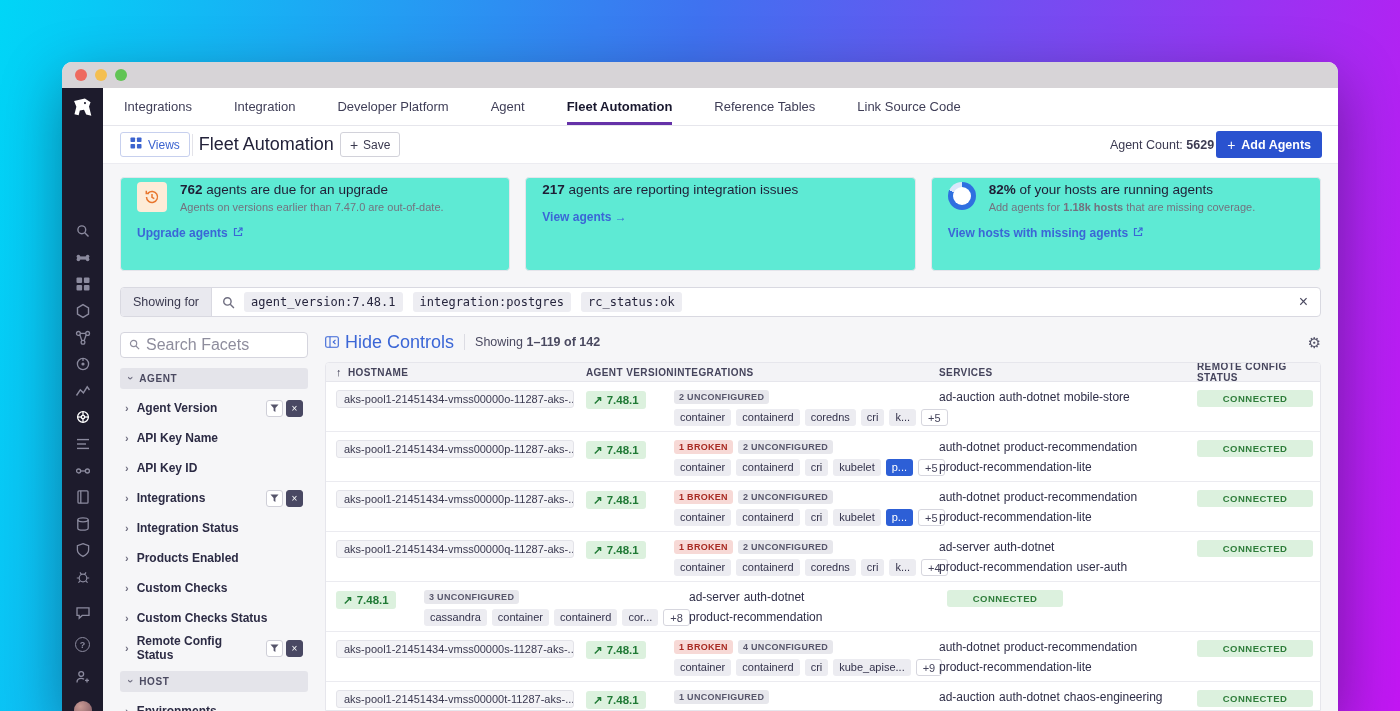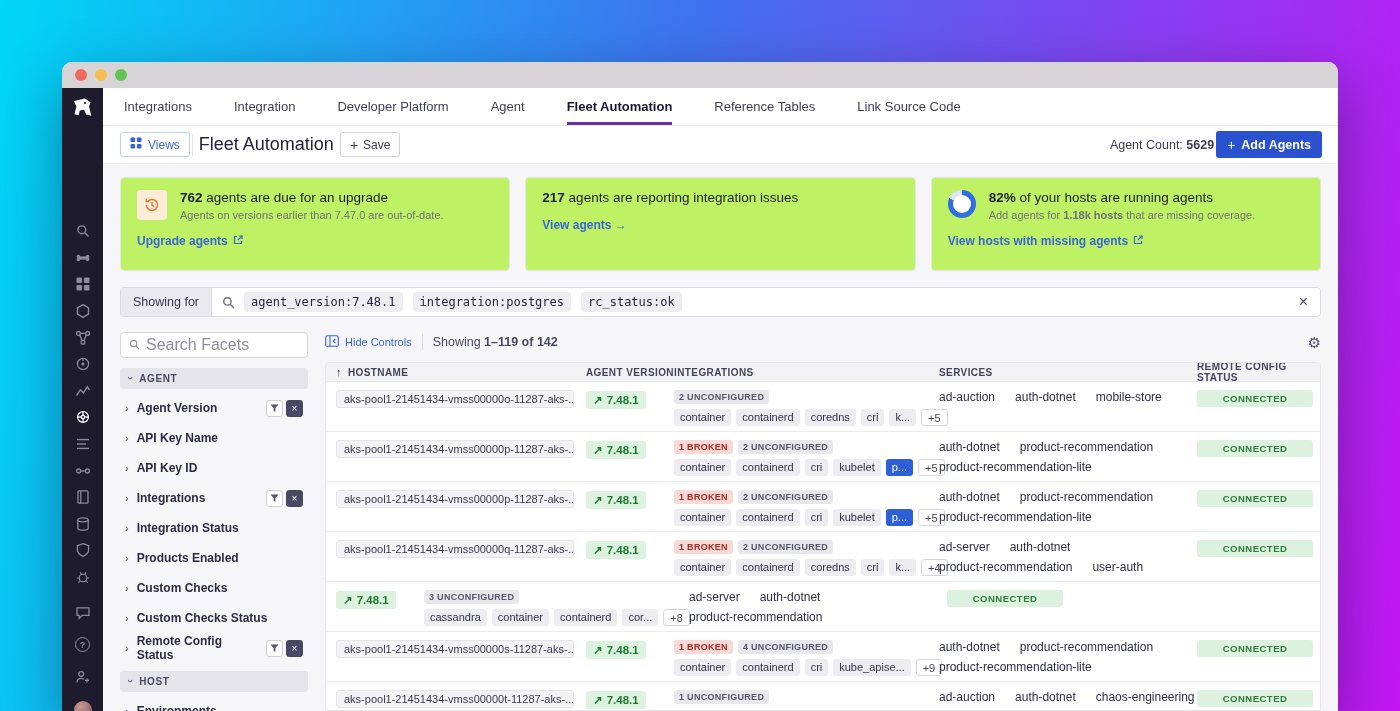--- a/index.html
+++ b/index.html
@@ -44,21 +44,21 @@
   .vdiv { width:1px; height:22px; background:#e3e3e9; }
   .page-title { font-size:18px; color:#23223a; margin:0 4px; font-weight:400; }
   .spacer { flex:1; }
   .agent-count { font-size:12.5px; color:#3c3b52; }
   .btn-primary { height:27px; display:inline-flex; align-items:center; gap:6px; padding:0 11px;
                  background:#2a52cf; color:#fff; border-radius:3px; font-size:12.5px; font-weight:600; cursor:pointer; }
   .plus { font-size:14px; font-weight:400; line-height:1; }
   
   .content { flex:1; min-height:0; padding:13px 17px 0 17px; display:flex; flex-direction:column; }
   .cards { display:flex; gap:15px; margin-bottom:16px; }
-  .card { flex:1; background:#bef264; border:1px solid #e5e5eb; border-radius:4px; padding:12px 16px; height:94px; }
+  .card { flex:1; background:#5eead4; border:1px solid #e5e5eb; border-radius:4px; padding:4px 16px; height:94px; }
   .card-top { display:flex; gap:13px; }
   .sq-icon { width:30px; height:30px; flex:none; border-radius:4px; background:#fdecd8;
              display:flex; align-items:center; justify-content:center; }
   .ring { position:relative; width:28px; height:28px; flex:none; border-radius:50%;
           background:conic-gradient(#2f6fe0 0 82%, #dbe7fb 82% 100%); }
   .ring::after { content:""; position:absolute; inset:5px; border-radius:50%; background:#fff; }
   .card-title { font-size:13.5px; color:#1f1e36; }
   .b { font-weight:700; }
   .card-sub { font-size:11px; color:#73727f; margin-top:4px; }
   .card-badges { display:flex; gap:6px; margin-top:9px; }
@@ -94,21 +94,21 @@
                 font-size:12px; font-weight:700; color:#2c2b44; cursor:pointer; }
   .chev { color:#6f6e80; font-size:11px; line-height:1; display:inline-block; }
   .chev.down { transform:rotate(90deg); }
   .facet-controls { margin-left:auto; display:flex; gap:3px; }
   .fc-box { width:17px; height:17px; border:1px solid #cfcfd8; border-radius:3px; background:#fff;
             display:flex; align-items:center; justify-content:center; cursor:pointer; }
   .fc-box.dark { background:#494863; border-color:#494863; color:#fff; font-size:10px; font-weight:400; }
   
   .tablewrap { flex:1; min-width:0; display:flex; flex-direction:column; }
   .table-controls { display:flex; align-items:center; gap:10px; height:20px; margin-bottom:10px; }
-  .hide-controls { display:flex; align-items:center; gap:6px; color:#3b66d6; font-size:11px; cursor:pointer; }
+  .hide-controls { display:flex; align-items:center; gap:6px; color:#3b66d6; font-size:18px; cursor:pointer; }
   .tc-div { width:1px; height:16px; background:#dcdce3; }
   .showing { font-size:12.5px; color:#4a4960; }
   .gear { margin-left:auto; color:#55546a; font-size:15px; cursor:pointer; line-height:1; }
   .dtable { background:#fff; border:1px solid #e6e6ec; border-radius:4px 4px 0 0; flex:1; overflow:hidden; }
   .thead { display:flex; align-items:center; height:19px; background:#f3f3f6; border-bottom:1px solid #e6e6ec;
            font-size:10px; font-weight:700; letter-spacing:.4px; color:#45445c; padding-left:10px; }
   .c-host { width:250px; flex:none; }
   .c-ver  { width:88px;  flex:none; }
   .c-int  { width:265px; flex:none; }
   .c-svc  { width:258px; flex:none; }
@@ -118,21 +118,21 @@
   .trow { display:flex; height:50px; padding:8px 0 0 10px; border-bottom:1px solid #ebebf0; cursor:pointer; background:#fff; }
   .hostpill { display:inline-block; max-width:238px; font-size:11px; color:#3a3950; background:#f3f3f6;
               border:1px solid #e3e3e9; border-radius:3px; padding:2px 7px; white-space:nowrap; overflow:hidden; }
   .verpill { display:inline-flex; align-items:center; gap:4px; background:#dcf1de; color:#1f7a35;
              font-size:11.5px; font-weight:600; padding:2px 7px; border-radius:3px; }
   .iline { display:flex; gap:5px; }
   .iline + .iline { margin-top:5px; }
   .ipill { background:#ececf1; color:#33324b; font-size:11px; padding:1.5px 6px; border-radius:3px; white-space:nowrap; }
   .ipill.hl { background:#2d5fd6; color:#fff; }
   .ipill.more { background:#fff; border:1px solid #d6d6de; color:#45445c; }
-  .sline { display:flex; gap:20px; }
+  .sline { display:flex; gap:4px; }
   .sline + .sline { margin-top:6px; }
   .svc { font-size:12px; color:#2e2d47; white-space:nowrap; }
   .rcpill { display:block; width:116px; text-align:center; background:#dcf1de; color:#2e7d3a;
             font-size:9.5px; font-weight:700; letter-spacing:.5px; padding:3px 0; border-radius:3px; }
 </style>
 </head>
 <body>
 
 <div class="stage">
   <div class="window">

